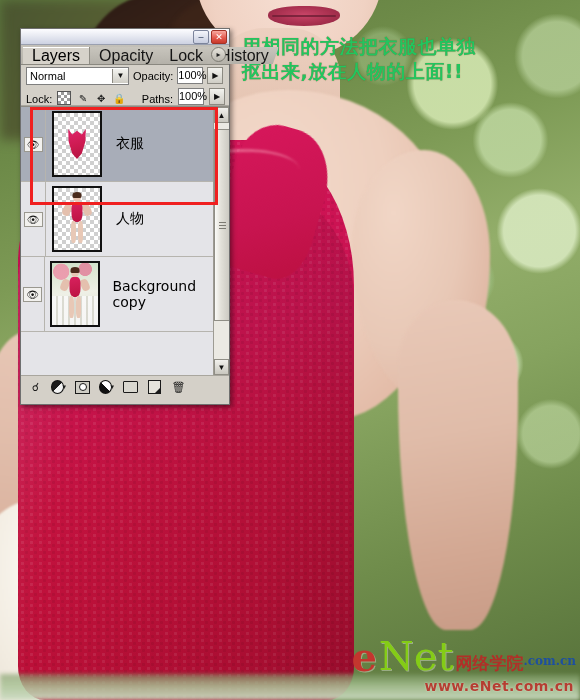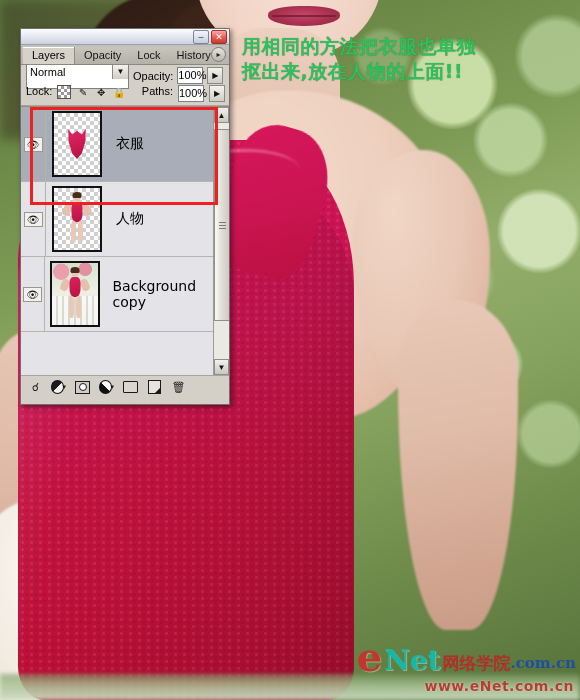--- a/index.html
+++ b/index.html
@@ -124,49 +124,49 @@
     display:flex;align-items:center;justify-content:center;
     font-size:9px;line-height:1;color:#20304e;}
   .win-min{background:linear-gradient(180deg,#f4f6fb 0%,#c7cddf 100%);}
   .win-close{background:linear-gradient(180deg,#f8a9a0 0%,#e2564a 60%,#c8392c 100%);
     border-color:#a33226;color:#fff;font-weight:700;}
 
   
   .tab-strip{height:19px;display:flex;align-items:flex-end;position:relative;
     background:linear-gradient(180deg,#c3c0b8 0%,#b7b4ac 100%);
     border-bottom:1px solid #8a8880;padding-left:2px;}
-  .tab{height:17px;line-height:17px;padding:0 9px;font-size:11px;color:#151515;
+  .tab{height:17px;line-height:17px;padding:0 9px;font-size:16px;color:#151515;
     background:linear-gradient(180deg,#c8c5bd 0%,#b4b1a9 100%);
     border-right:1px solid #8f8d85;position:relative;
     clip-path:polygon(0 0,100% 0,calc(100% - 6px) 100%,0 100%);margin-right:-3px;}
   .tab.active{background:#d6d2ca;color:#000;font-weight:400;
     box-shadow:inset 0 1px 0 #fff;clip-path:none;margin-right:0;
     border-right:1px solid #8f8d85;}
   .tab-menu{position:absolute;right:3px;top:2px;width:13px;height:13px;border-radius:50%;
     background:linear-gradient(180deg,#e6e3db 0%,#b9b6ae 100%);
     border:1px solid #7e7c74;display:flex;align-items:center;justify-content:center;
     font-size:8px;color:#222;}
 
   
   .row{display:flex;align-items:center;height:19px;padding:1px 4px 0 5px;gap:4px;}
   .blend-sel{width:98px;height:16px;background:#fff;border:1px solid #7f7f7f;
-    display:flex;align-items:center;justify-content:space-between;padding:0 0 8px 3px;font-size:11px;}
+    display:flex;align-items:center;justify-content:space-between;padding:0 0 0 3px;font-size:11px;}
   .sel-arrow{width:15px;height:14px;
     background:linear-gradient(180deg,#f3f3ef 0%,#cfcdc5 100%);
     border-left:1px solid #8c8a82;display:flex;align-items:center;justify-content:center;
     font-size:8px;color:#111;}
   .lbl{font-size:11px;color:#000;}
   .num-box{width:24px;height:15px;background:#fff;border:1px solid #7f7f7f;
     font-size:11px;line-height:15px;text-align:center;}
   .spin{width:14px;height:15px;background:linear-gradient(180deg,#f3f3ef 0%,#cfcdc5 100%);
     border:1px solid #8c8a82;display:flex;align-items:center;justify-content:center;
     font-size:8px;color:#111;}
 
   
-  .lock-row{display:flex;align-items:flex-start;height:20px;padding:0 4px 0 5px;gap:5px;
+  .lock-row{display:flex;align-items:flex-end;height:20px;padding:0 4px 0 5px;gap:5px;
     border-bottom:1px solid #a9a69e;}
   .lock-icons{display:flex;gap:6px;align-items:center;}
   .lk{width:12px;height:12px;display:flex;align-items:center;justify-content:center;font-size:10px;color:#1a1a1a;}
   .lk-checker{background-image:
       linear-gradient(45deg,#9a9a9a 25%,transparent 25%,transparent 75%,#9a9a9a 75%),
       linear-gradient(45deg,#9a9a9a 25%,#fff 25%,#fff 75%,#9a9a9a 75%);
     background-size:6px 6px;background-position:0 0,3px 3px;border:1px solid #555;}
 
   
   .layer-list{position:relative;height:268px;background:#e4e4e8;
@@ -249,26 +249,26 @@
   .tb-new{width:11px;height:12px;border:1.5px solid #1a1a1a;background:#e6e4dc;position:relative;}
   .tb-new:after{content:"";position:absolute;right:0;bottom:0;width:5px;height:5px;
     background:#1a1a1a;clip-path:polygon(100% 0,100% 100%,0 100%);}
   .tb-arrow{font-size:7px;margin-left:-2px;color:#1a1a1a;}
 
   
   #watermark{position:absolute;right:4px;bottom:28px;display:flex;align-items:flex-end;
     gap:2px;z-index:8;}
   .wm-e{font-size:40px;font-weight:700;color:#c3362e;line-height:.78;
     font-family:"DejaVu Serif","Liberation Serif",serif;text-shadow:1px 1px 0 rgba(255,255,255,.35);}
-  .wm-net{font-size:28px;font-weight:700;color:#14b8a6;line-height:.78;
+  .wm-net{font-size:40px;font-weight:400;color:#84cc16;line-height:.78;
     font-family:"DejaVu Serif","Liberation Serif",serif;text-shadow:1px 1px 0 rgba(255,255,255,.35);}
   .wm-right{display:flex;flex-direction:row;align-items:flex-start;}
   .wm-cn{font-size:17px;font-weight:700;color:#b03028;line-height:1;
     font-family:"DejaVu Sans","Liberation Sans",sans-serif;}
-  .wm-dom{font-size:15px;font-weight:700;color:#1d4fa0;line-height:1.1;
+  .wm-dom{font-size:12px;font-weight:700;color:#1d4fa0;line-height:1.1;
     font-family:"DejaVu Serif","Liberation Serif",serif;}
   #wm-url{position:absolute;right:6px;bottom:6px;z-index:8;
     font-size:14px;font-weight:700;color:#b8342b;letter-spacing:.5px;
     font-family:"DejaVu Sans","Liberation Sans",sans-serif;
     text-shadow:0 0 2px rgba(255,255,255,.6);opacity:.92;}
 </style>
 </head>
 <body>
 
 <div id="photo">

